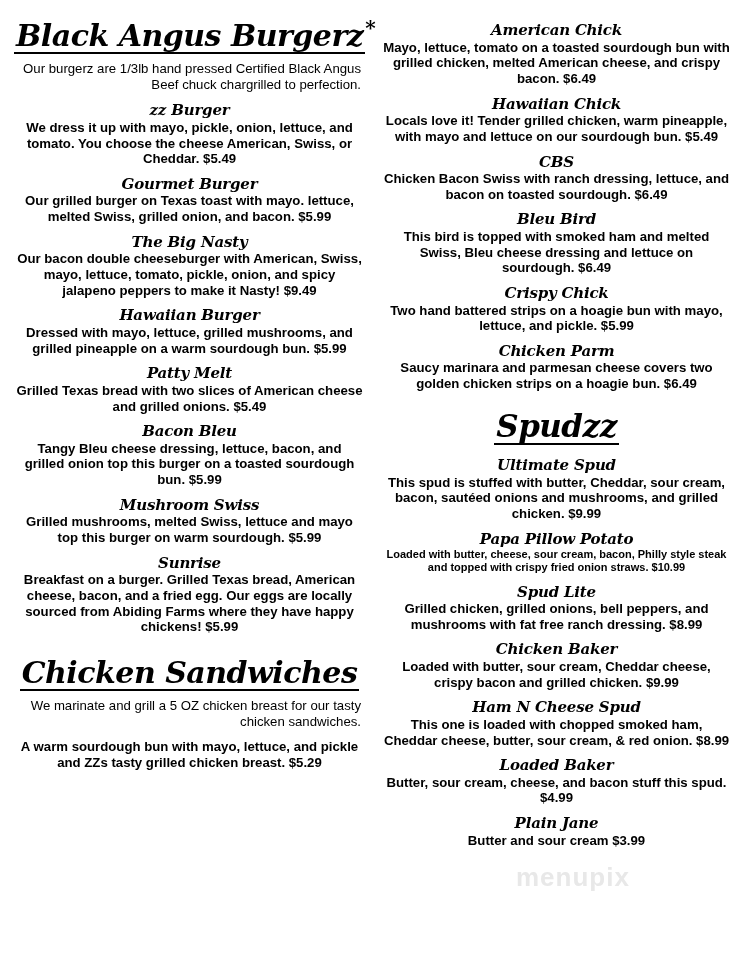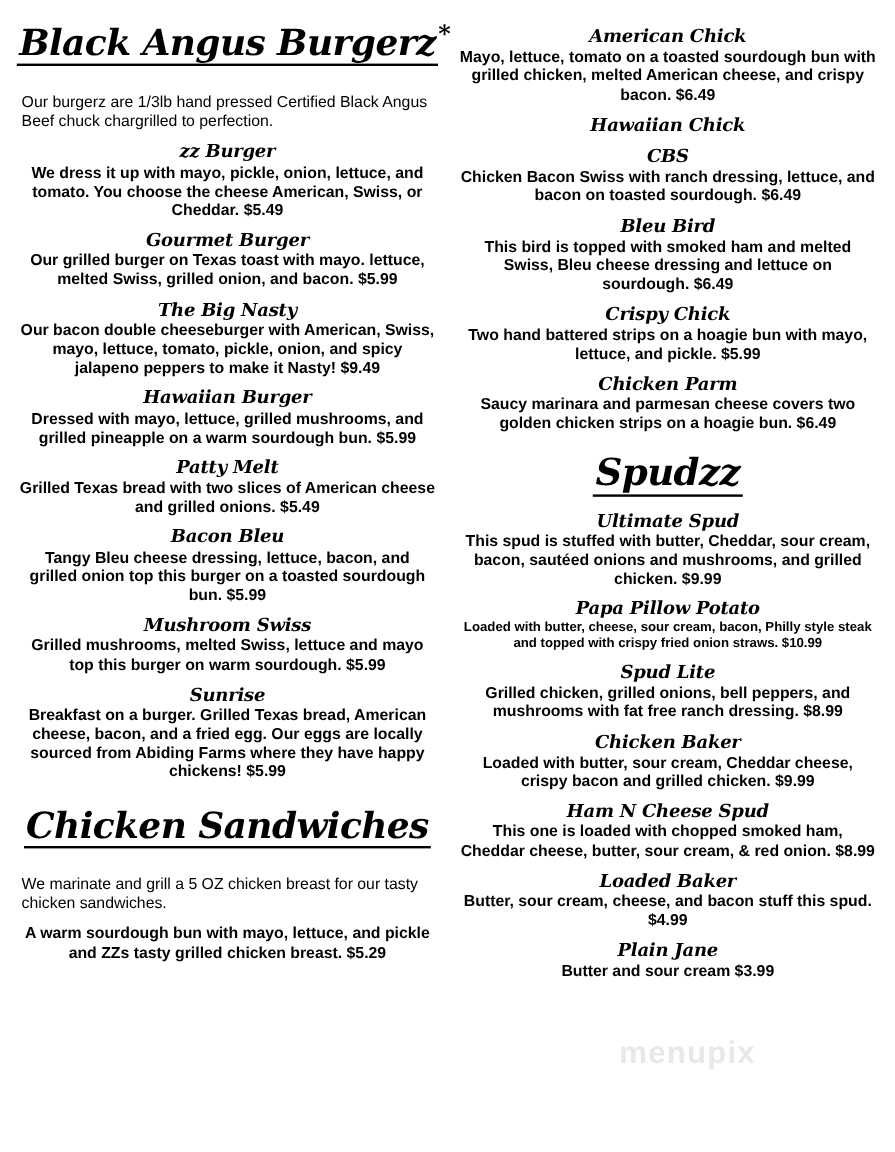--- a/index.html
+++ b/index.html
@@ -52,24 +52,24 @@
     vertical-align: super;
     font-style: normal;
   }
   .section-head.spudzz {
     font-size: 31px;
     margin-top: 18px;
   }
 
   
   .intro {
-    text-align: left;
+    text-align: right;
     font-size: 13.2px;
     line-height: 1.18;
-    margin: 19px 4px 0 4px;
+    margin: 4px 4px 0 4px;
   }
   .intro.bold {
     font-weight: 700;
     margin-top: 3px;
     font-size: 13.4px;
     line-height: 1.2;
   }
 
   
   .item {
@@ -169,20 +169,21 @@
   </div>
 
   <div class="column">
 
     <div class="item" style="margin-top:4px;">
       <div class="item-name">American Chick</div>
       <div class="item-desc">Mayo, lettuce, tomato on a toasted sourdough bun with grilled chicken, melted American cheese, and crispy bacon.  $6.49</div>
     </div>
     <div class="item">
       <div class="item-name">Hawaiian Chick</div>
+      <div class="item-desc">Locals love it! Tender grilled chicken, warm pineapple, with mayo and lettuce on our sourdough bun.  $5.49</div>
     </div>
     <div class="item">
       <div class="item-name">CBS</div>
       <div class="item-desc">Chicken Bacon Swiss with ranch dressing, lettuce, and bacon on toasted sourdough.  $6.49</div>
     </div>
     <div class="item">
       <div class="item-name">Bleu Bird</div>
       <div class="item-desc">This bird is topped with smoked ham and melted Swiss, Bleu cheese dressing and lettuce on sourdough.  $6.49</div>
     </div>
     <div class="item">

